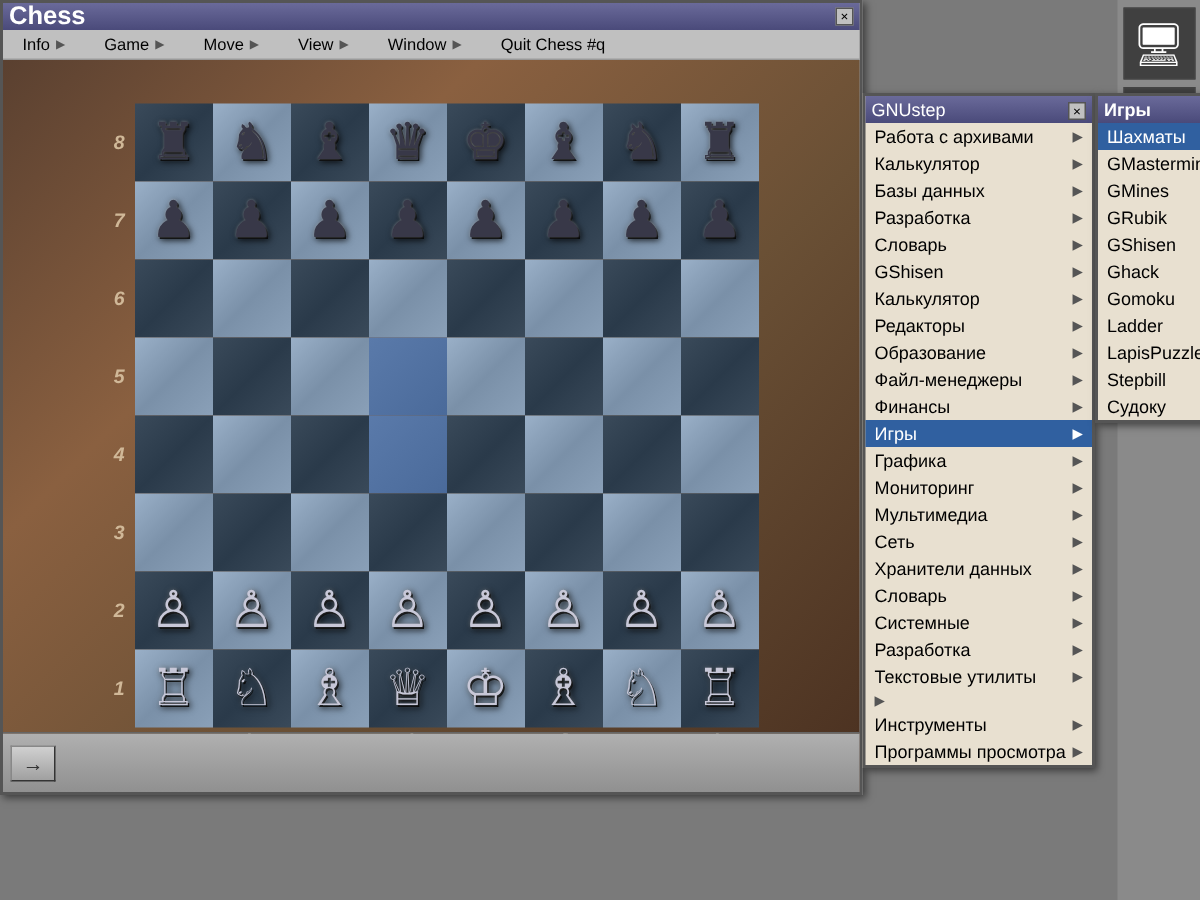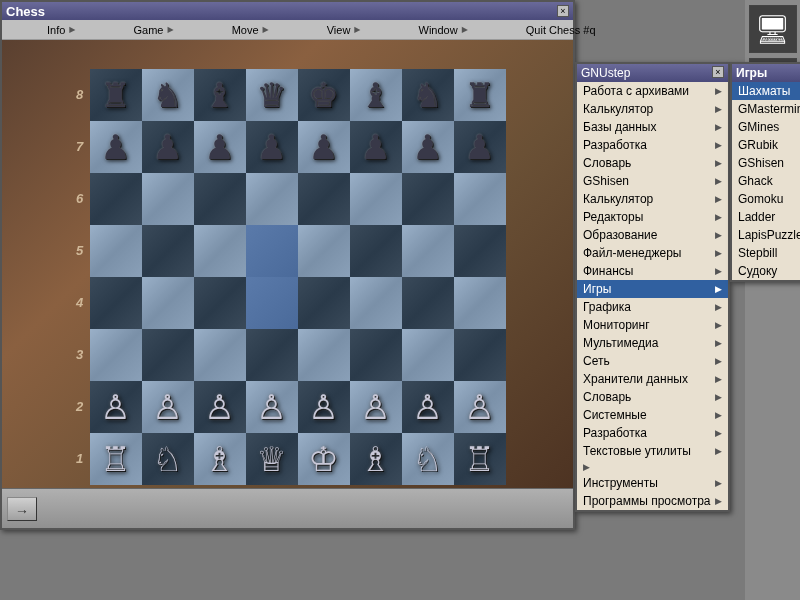--- a/index.html
+++ b/index.html
@@ -37,21 +37,21 @@
       background: linear-gradient(to bottom, #6a6a9a, #4a4a7a);
       color: white;
       height: 18px;
       display: flex;
       align-items: center;
       justify-content: space-between;
       padding: 0 4px;
     }
 
     .chess-titlebar-title {
-      font-size: 13px;
+      font-size: 17px;
       font-weight: bold;
     }
 
     .chess-titlebar-close {
       width: 12px;
       height: 12px;
       background: #c0c0c0;
       border: 1px solid #555;
       display: flex;
       align-items: center;
@@ -70,21 +70,20 @@
     }
 
     .chess-menu-item {
       padding: 0 13px;
       font-size: 11px;
       display: flex;
       align-items: center;
       gap: 4px;
       cursor: pointer;
       white-space: nowrap;
-      margin-left: 32px;
     }
 
     .menu-arrow {
       font-size: 8px;
       color: #555;
     }
 
     
     .chess-board-area {
       background: linear-gradient(135deg, #5a4030 0%, #8a6040 30%, #6a5035 60%, #4a3020 100%);
@@ -191,21 +190,21 @@
       box-shadow: 2px 2px 5px rgba(0,0,0,0.5);
       font-size: 12px;
       z-index: 100;
     }
 
     .gnustep-titlebar {
       background: linear-gradient(to bottom, #6a6a9a, #4a4a7a);
       color: white;
       padding: 2px 4px;
       display: flex;
-      align-items: flex-start;
+      align-items: flex-end;
       justify-content: space-between;
       height: 18px;
     }
 
     .gnustep-close {
       width: 12px;
       height: 12px;
       background: #c0c0c0;
       border: 1px solid #555;
       display: flex;

